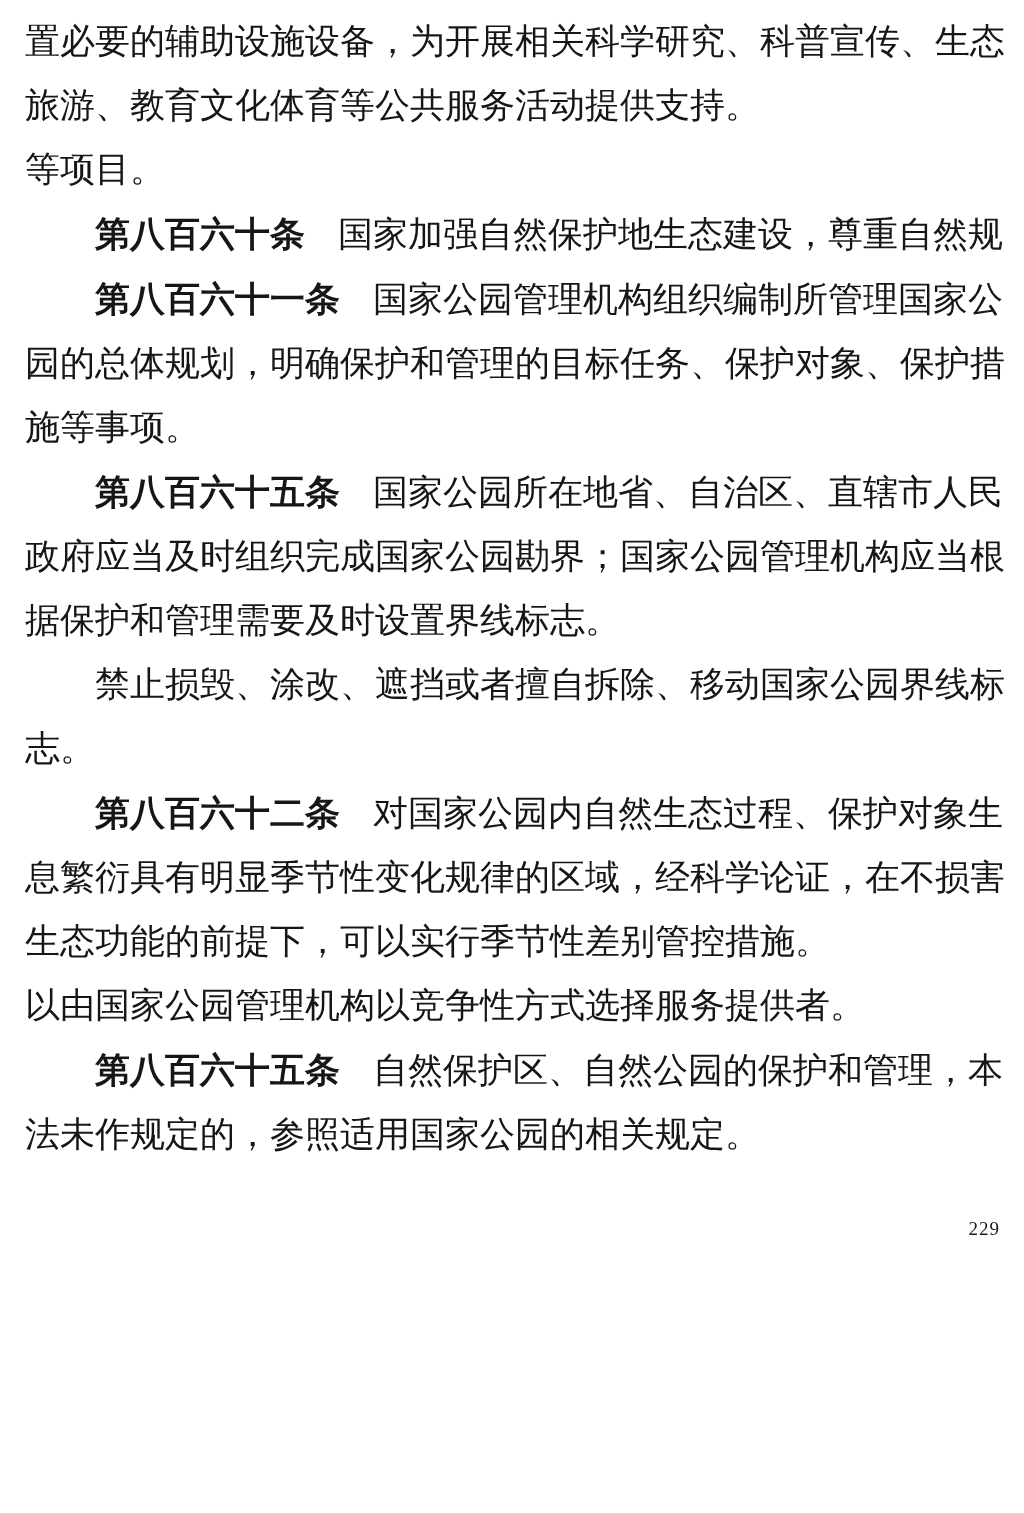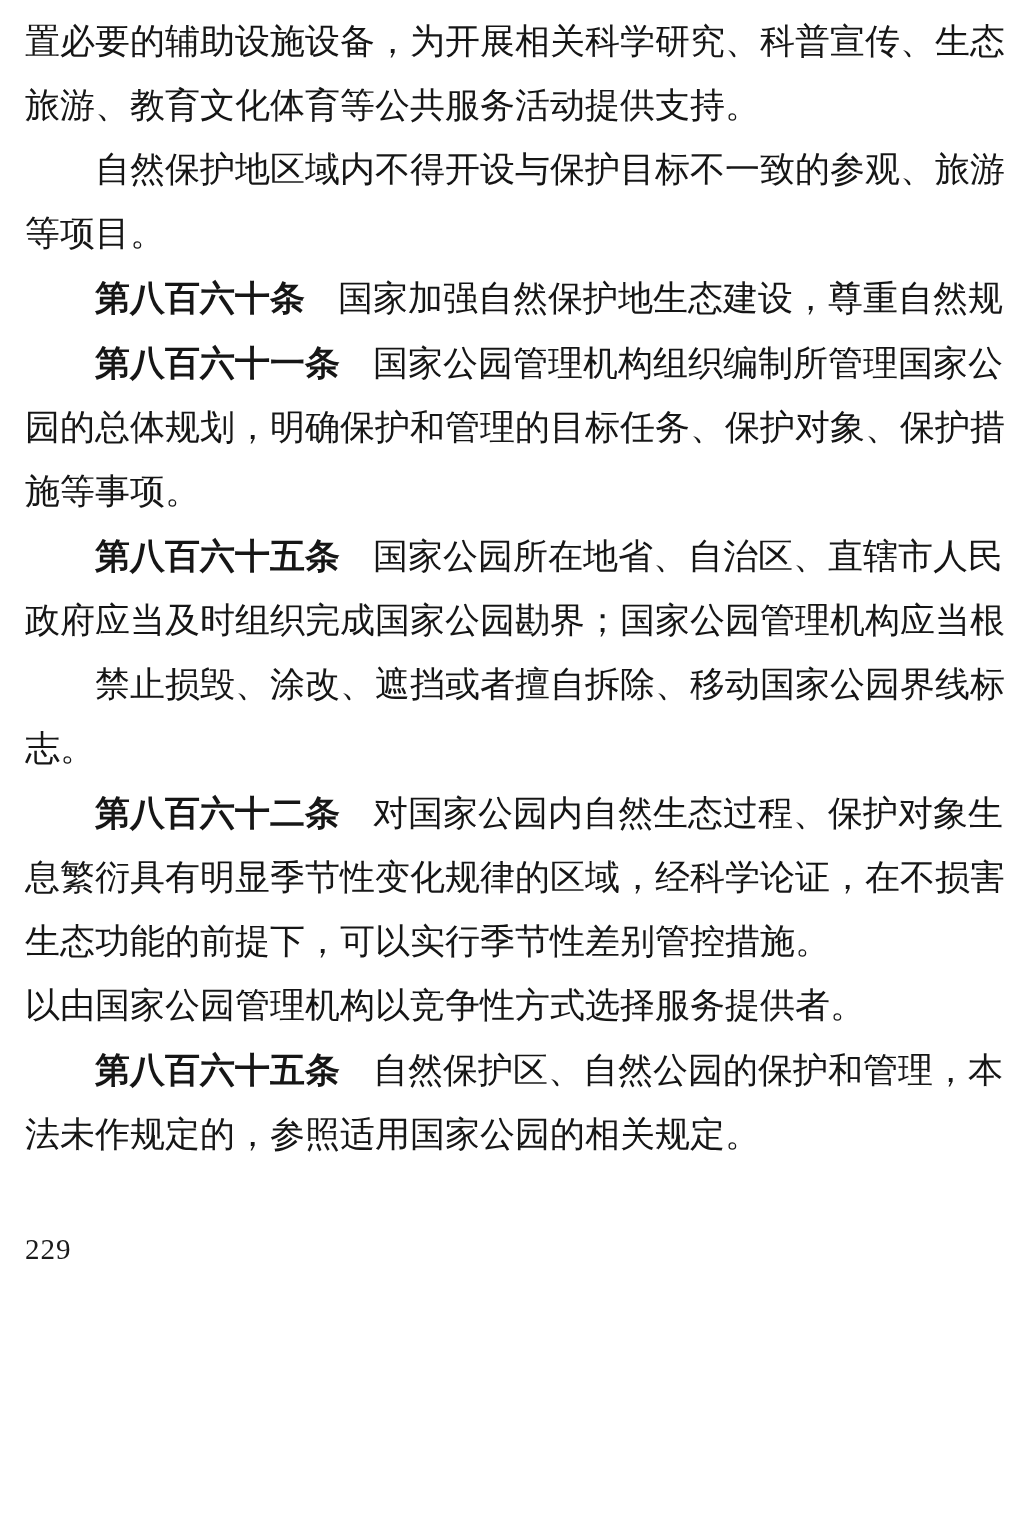--- a/index.html
+++ b/index.html
@@ -29,43 +29,43 @@
   }
   .line.indent {
     padding-left: 70px;
   }
   .article-label {
     font-family: Liberation Sans, sans-serif;
     font-weight: 700;
     margin-right: 33px;
   }
   .page-num {
-    margin-top: 62px;
-    text-align: left;
-    font-size: 29px;
+    margin-top: 42px;
+    text-align: right;
+    font-size: 19px;
     line-height: 40px;
     letter-spacing: 1px;
     color: #1a1a1a;
   }
 </style>
 </head>
 <body>
 
 <div class="page">
   <div class="body-text" id="lines">
       <div class="line"><span class="line-text">置必要的辅助设施设备，为开展相关科学研究、科普宣传、生态</span></div>
       <div class="line"><span class="line-text">旅游、教育文化体育等公共服务活动提供支持。</span></div>
-      <div class="line indent"><span class="line-text">自然保护地区域内不得开设与保护目标不一致的参观、旅游</span></div>
       <div class="line"><span class="line-text">等项目。</span></div>
       <div class="line indent"><span class="article-label">第八百六十条</span><span class="line-text">国家加强自然保护地生态建设，尊重自然规</span></div>
       <div class="line indent"><span class="article-label">第八百六十一条</span><span class="line-text">国家公园管理机构组织编制所管理国家公</span></div>
       <div class="line"><span class="line-text">园的总体规划，明确保护和管理的目标任务、保护对象、保护措</span></div>
       <div class="line"><span class="line-text">施等事项。</span></div>
       <div class="line indent"><span class="article-label">第八百六十五条</span><span class="line-text">国家公园所在地省、自治区、直辖市人民</span></div>
       <div class="line"><span class="line-text">政府应当及时组织完成国家公园勘界；国家公园管理机构应当根</span></div>
+      <div class="line"><span class="line-text">据保护和管理需要及时设置界线标志。</span></div>
       <div class="line indent"><span class="line-text">禁止损毁、涂改、遮挡或者擅自拆除、移动国家公园界线标</span></div>
       <div class="line"><span class="line-text">志。</span></div>
       <div class="line indent"><span class="article-label">第八百六十二条</span><span class="line-text">对国家公园内自然生态过程、保护对象生</span></div>
       <div class="line"><span class="line-text">息繁衍具有明显季节性变化规律的区域，经科学论证，在不损害</span></div>
       <div class="line"><span class="line-text">生态功能的前提下，可以实行季节性差别管控措施。</span></div>
       <div class="line"><span class="line-text">以由国家公园管理机构以竞争性方式选择服务提供者。</span></div>
       <div class="line indent"><span class="article-label">第八百六十五条</span><span class="line-text">自然保护区、自然公园的保护和管理，本</span></div>
       <div class="line"><span class="line-text">法未作规定的，参照适用国家公园的相关规定。</span></div>
     </div>
   <div class="page-num">229</div>

